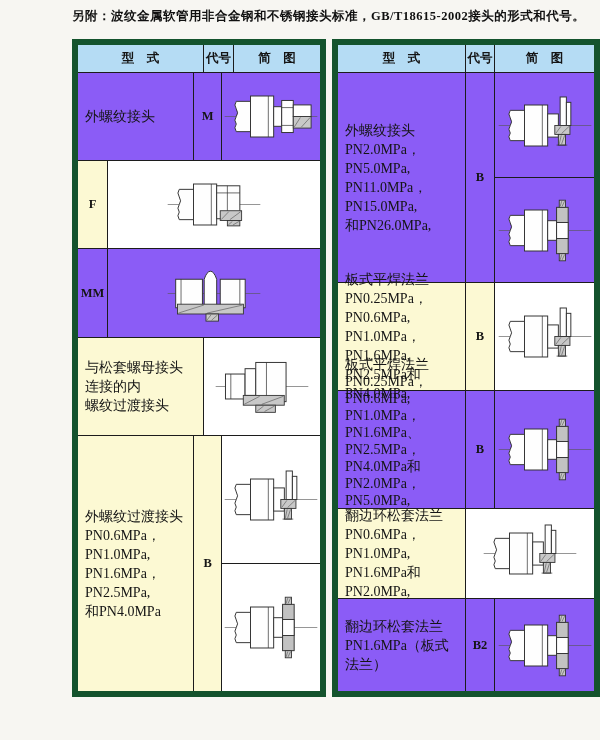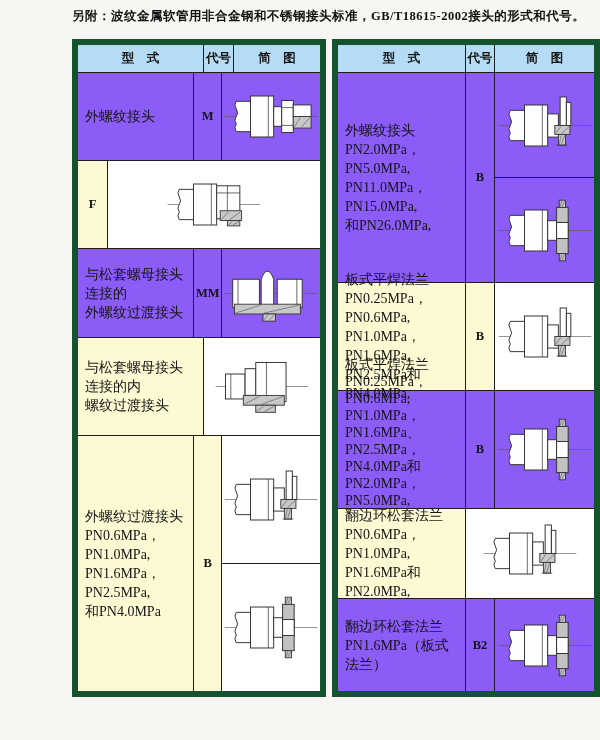--- a/index.html
+++ b/index.html
@@ -107,22 +107,20 @@
                 <rect x="70" y="53" width="14" height="6" fill="#c8c8c8" stroke="#333" stroke-width="1"></rect>
                 <line x1="71" y1="58" x2="75.6" y2="54" stroke="#555" stroke-width="0.7"></line>
                 <line x1="76.3" y1="58" x2="83" y2="54" stroke="#555" stroke-width="0.7"></line>
               </svg>
             </div>
           </div>
       </div>
     </div>
 
     <div class="trow" style="height:89px">
-      <div class="cell c-type">与松套螺母接头连接的
-外螺纹过渡接头</div>
       <div class="cell c-code">MM</div>
       <div class="cell c-diag">
         <div class="dcell">
             <div class="dwrap">
               <svg viewBox="0 0 110 70" width="98" height="63">
                 <line x1="3" y1="35" x2="107" y2="35" stroke="#555" stroke-width="0.7"></line>
                 <rect x="12" y="19" width="30" height="32" fill="#fefefe" stroke="#333" stroke-width="1.1"></rect>
                 <line x1="18" y1="19" x2="18" y2="51" stroke="#333" stroke-width="0.8"></line>
                 <rect x="62" y="19" width="28" height="32" fill="#fefefe" stroke="#333" stroke-width="1.1"></rect>
                 <line x1="84" y1="19" x2="84" y2="51" stroke="#333" stroke-width="0.8"></line>

